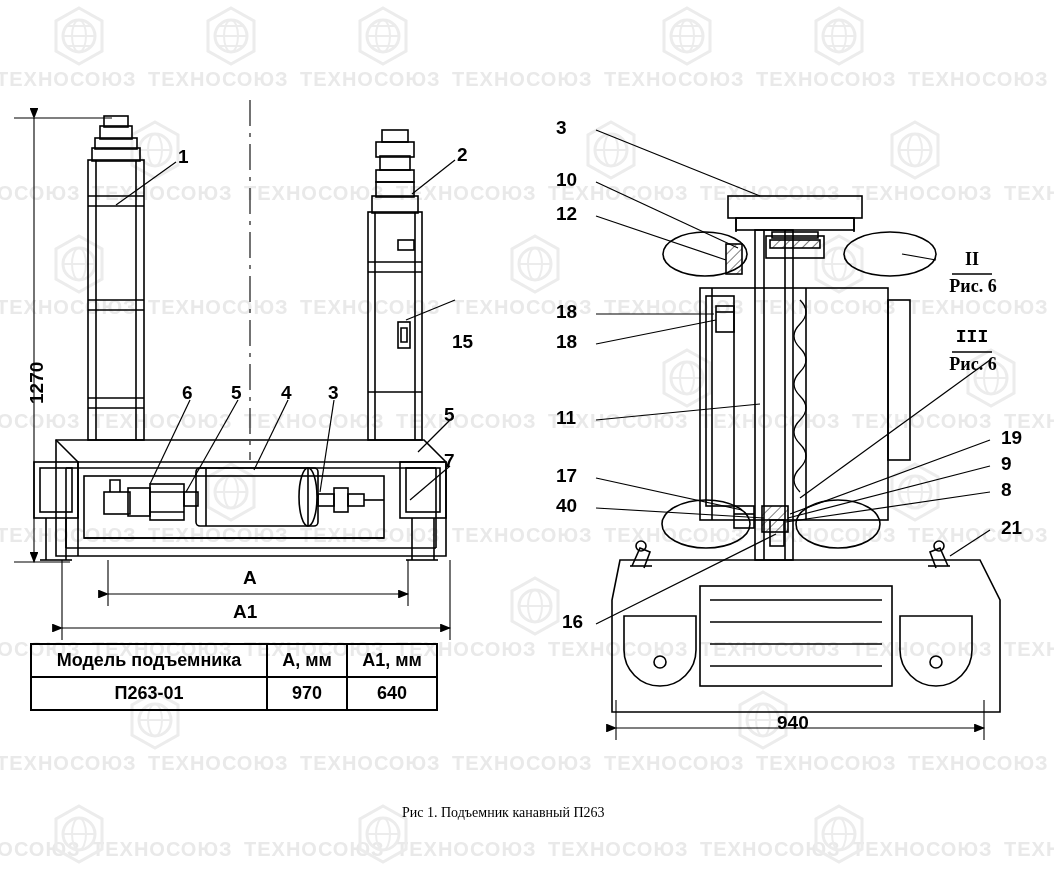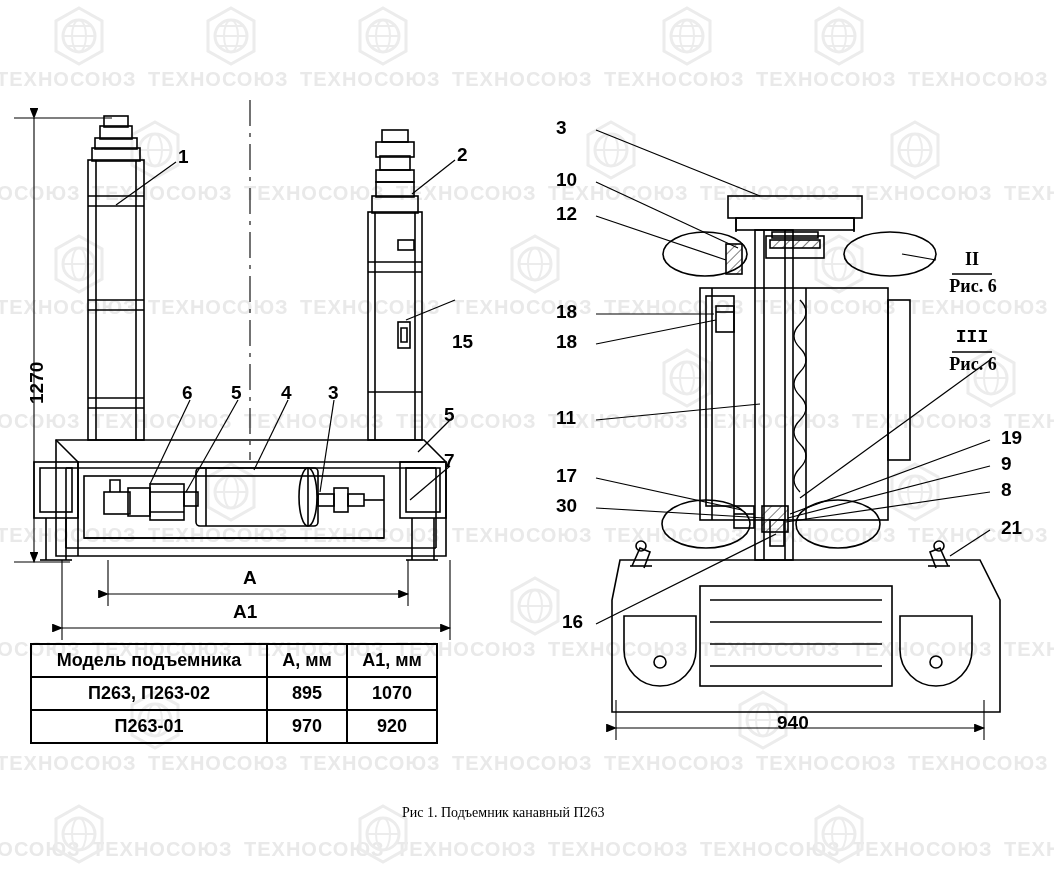--- a/index.html
+++ b/index.html
@@ -512,21 +512,21 @@
 <div class="dimtxt" style="left:243px; top:567px;">А</div>
 <div class="dimtxt" style="left:233px; top:601px;">А1</div>
 
 <div class="lbl" style="left:556px; top:117px;">3</div>
 <div class="lbl" style="left:556px; top:169px;">10</div>
 <div class="lbl" style="left:556px; top:203px;">12</div>
 <div class="lbl" style="left:556px; top:301px;">18</div>
 <div class="lbl" style="left:556px; top:331px;">18</div>
 <div class="lbl" style="left:556px; top:407px;">11</div>
 <div class="lbl" style="left:556px; top:465px;">17</div>
-<div class="lbl" style="left:556px; top:495px;">30</div>
+<div class="lbl" style="left:556px; top:495px;">40</div>
 <div class="lbl" style="left:562px; top:611px;">16</div>
 <div class="lbl" style="left:1001px; top:427px;">19</div>
 <div class="lbl" style="left:1001px; top:453px;">9</div>
 <div class="lbl" style="left:1001px; top:479px;">8</div>
 <div class="lbl" style="left:1001px; top:517px;">21</div>
 
 <div class="romantxt" style="left:952px; top:249px; width:40px;">II</div>
 <div class="romantxt" style="left:940px; top:276px; width:66px;">Рис. 6</div>
 <div class="romantxt" style="left:952px; top:327px; width:40px;font-family:Liberation Mono, monospace;">III</div>
 <div class="romantxt" style="left:940px; top:354px; width:66px;">Рис. 6</div>
@@ -534,27 +534,22 @@
 <div class="dimtxt" style="left:777px; top:712px;">940</div>
 
 <table class="spec">
   <tbody>
         <tr>
     <th class="cell-model">Модель подъемника</th>
     <th class="cell-a">А, мм</th>
     <th class="cell-a1">А1, мм</th>
   </tr>
   <tr>
-    <td class="cell-model">П263,  П263-02</td>
-    <td class="cell-a">895</td>
-    <td class="cell-a1">1070</td>
-  </tr>
-  <tr>
     <td class="cell-model">П263-01</td>
     <td class="cell-a">970</td>
-    <td class="cell-a1">920</td>
+    <td class="cell-a1">640</td>
   </tr>
 </tbody>
     </table>
 
 <div class="figtxt" style="left:402px; top:805px;">Рис 1. Подъемник канавный П263</div>
 
 </div>
 
 </body></html>

